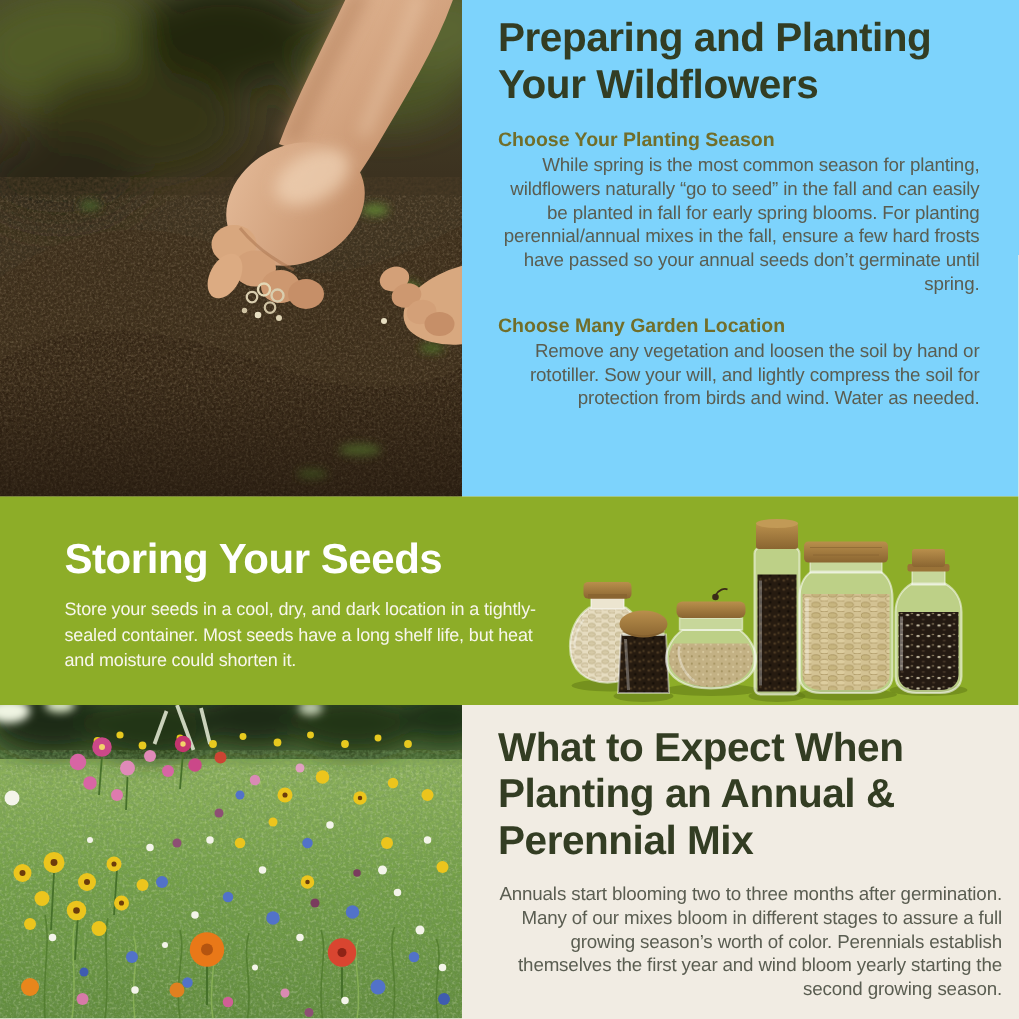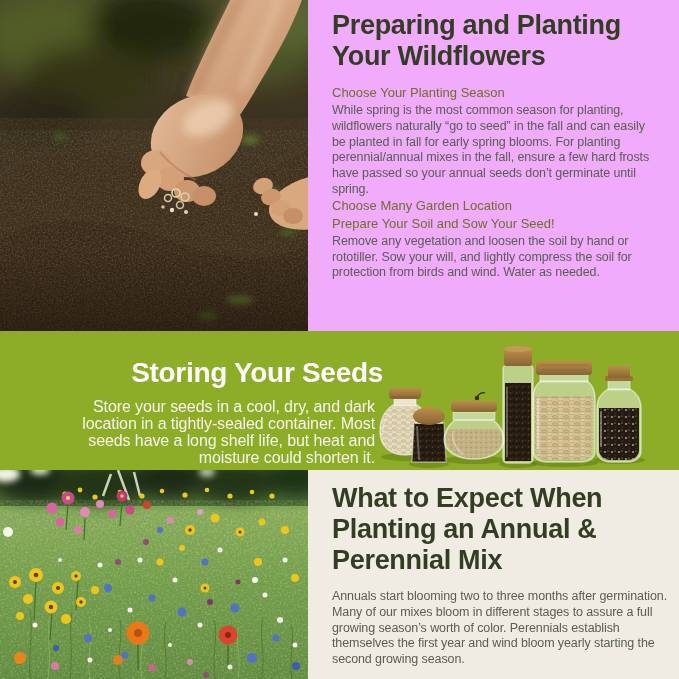--- a/index.html
+++ b/index.html
@@ -1,39 +1,39 @@
 <!DOCTYPE html>
 <html><head>
 <meta charset="utf-8">
 <style>
   html,body{margin:0;padding:0;}
   body{width:679px;height:679px;position:relative;overflow:hidden;
        font-family:"Liberation Sans",sans-serif;background:#f1ece3;}
   .region{position:absolute;}
   
   .photo-top{left:0;top:0;width:308px;height:331px;}
-  .panel-top{left:308px;top:0;width:371px;height:331px;background:#f0abfc;}
+  .panel-top{left:308px;top:0;width:371px;height:331px;background:#7dd3fc;}
   .band{left:0;top:331px;width:679px;height:139px;background:#8dad28;}
   .photo-bottom{left:0;top:470px;width:308px;height:209px;}
   .panel-bottom{left:308px;top:470px;width:441px;height:209px;background:#f1ece3;}
   svg{display:block;}
   
   .panel-inner{padding:10px 26px 0 24px;}
   h1,h2,h3,p{margin:0;}
   .big-title{font-size:27px;line-height:31px;font-weight:bold;color:#333d23;
              letter-spacing:-0.3px;max-width:332px;}
-  .sub-head{font-size:13px;line-height:16px;font-weight:normal;color:#716e2a;
-            margin-bottom:2px;}
+  .sub-head{font-size:13px;line-height:16px;font-weight:bold;color:#716e2a;
+            margin-top:11px;margin-bottom:2px;}
   .body-text{font-size:12.5px;line-height:15.8px;color:#5a5d51;max-width:336px;
-             letter-spacing:-0.1px;}
+             letter-spacing:-0.1px;text-align:right;}
   .panel-top .big-title{margin-bottom:13px;}
-  .band-inner{padding:26px 0 0 43px;width:340px;text-align:right;}
+  .band-inner{padding:26px 0 0 43px;width:340px;}
   .band-title{font-size:28px;line-height:32px;font-weight:bold;color:#ffffff;
               letter-spacing:-0.3px;}
-  .band-body{font-size:16px;line-height:17px;color:#f8f6ec;margin-top:9px;
+  .band-body{font-size:12px;line-height:17px;color:#f8f6ec;margin-top:9px;
              max-width:332px;letter-spacing:-0.1px;}
   .jars{position:absolute;right:14px;bottom:0;}
   .panel-bottom .big-title{margin-bottom:13px;max-width:322px;}
   .panel-bottom .panel-inner{padding-top:13px;}
 </style>
 </head>
 <body>
 
 <div class="region photo-top">
   <svg width="308" height="331" viewBox="0 0 308 331">
@@ -131,21 +131,20 @@
     <rect x="0" y="250" width="308" height="81" fill="url(#vign)"></rect>
   </svg>
 </div>
 
 <div class="region panel-top">
   <div class="panel-inner">
     <h1 class="big-title">Preparing and Planting Your Wildflowers</h1>
     <h3 class="sub-head">Choose Your Planting Season</h3>
     <p class="body-text">While spring is the most common season for planting, wildflowers naturally “go to seed” in the fall and can easily be planted in fall for early spring blooms. For planting perennial/annual mixes in the fall, ensure a few hard frosts have passed so your annual seeds don’t germinate until spring.</p>
     <h3 class="sub-head">Choose Many Garden Location</h3>
-    <h3 class="sub-head">Prepare Your Soil and Sow Your Seed!</h3>
     <p class="body-text">Remove any vegetation and loosen the soil by hand or rototiller. Sow your will, and lightly compress the soil for protection from birds and wind. Water as needed.</p>
   </div>
 </div>
 
 <div class="region band">
   <div class="band-inner">
     <h2 class="band-title">Storing Your Seeds</h2>
     <p class="band-body">Store your seeds in a cool, dry, and dark location in a tightly-sealed container. Most seeds have a long shelf life, but heat and moisture could shorten it.</p>
   </div>
   <div class="jars">

